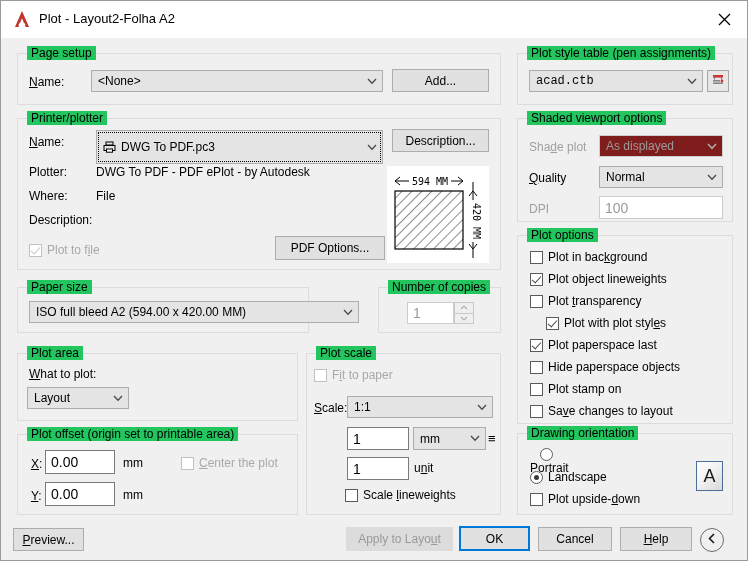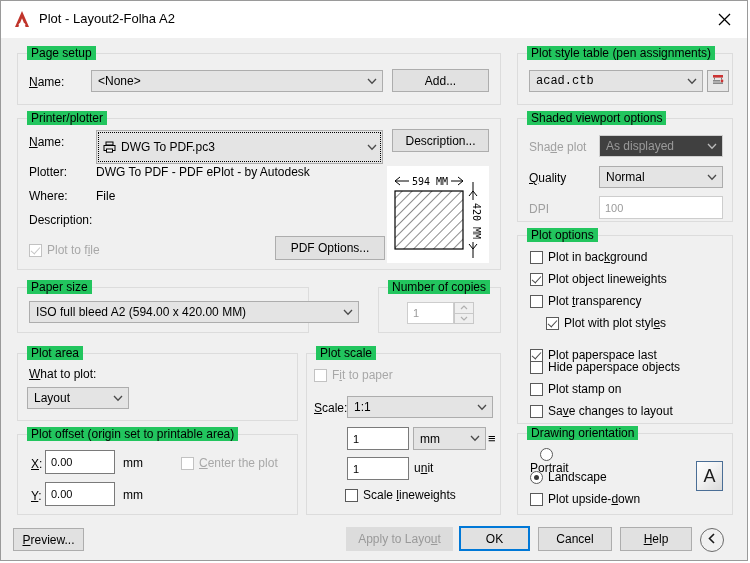--- a/index.html
+++ b/index.html
@@ -101,30 +101,30 @@
     flex: 1;
   }
   .combo .arrow {
     width: 20px;
     display: flex; align-items: center; justify-content: center;
   }
   .combo.focus {
     outline: 1px dotted #000;
     outline-offset: -3px;
   }
-  .combo.disabled { background: #404040; border-color: #cfcfcf; }
+  .combo.disabled { background: #7f1d1d; border-color: #cfcfcf; }
   .combo.disabled .ctext { color: #9a9a9a; }
 
   .textbox {
     position: absolute;
     background: #ffffff;
     border: 1px solid #7a7a7a;
     box-sizing: border-box;
     display: flex; align-items: center;
-    font-size: 11px;
+    font-size: 14px;
     color: #000;
     padding-left: 5px;
     cursor: text;
   }
   .textbox.disabled { border-color: #cdcdcd; color: #9a9a9a; background:#fff; }
 
   .btn {
     position: absolute;
     background: #e1e1e1;
     border: 1px solid #adadad;
@@ -529,21 +529,21 @@
       <span class="cbtext">Plot object lineweights</span>
     </div>
     <div class="cbrow" style="left:12px; top:58px;">
       <span class="cbox"></span>
       <span class="cbtext">Plot <u>t</u>ransparency</span>
     </div>
     <div class="cbrow" style="left:28px; top:80px;align-items:center;">
       <span class="cbox checked"></span>
       <span class="cbtext">Plot with plot styl<u>e</u>s</span>
     </div>
-    <div class="cbrow" style="left:12px; top:112px;">
+    <div class="cbrow" style="left:12px; top:102px;">
       <span class="cbox checked"></span>
       <span class="cbtext">Plot paperspace last</span>
     </div>
     <div class="cbrow" style="left:12px; top:124px;">
       <span class="cbox"></span>
       <span class="cbtext">Hide paperspace objects</span>
     </div>
     <div class="cbrow" style="left:12px; top:146px;">
       <span class="cbox"></span>
       <span class="cbtext">Plot stamp on</span>

